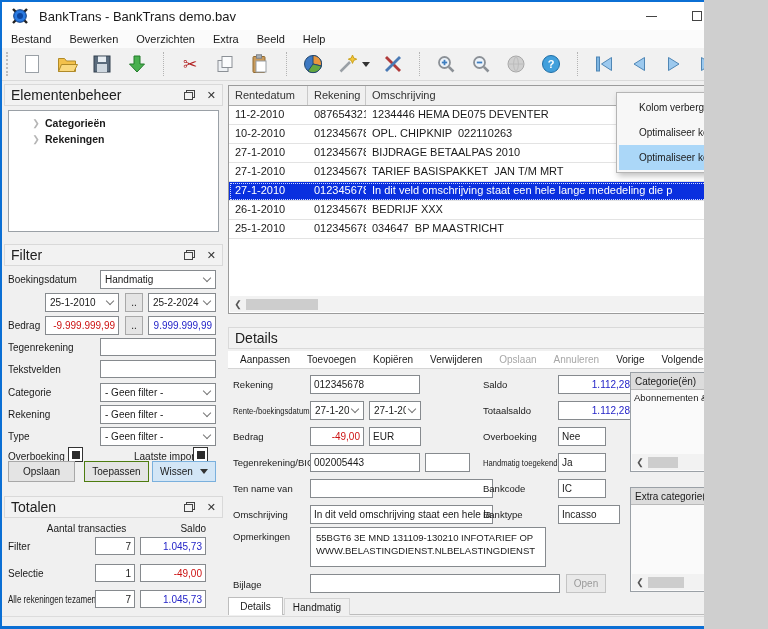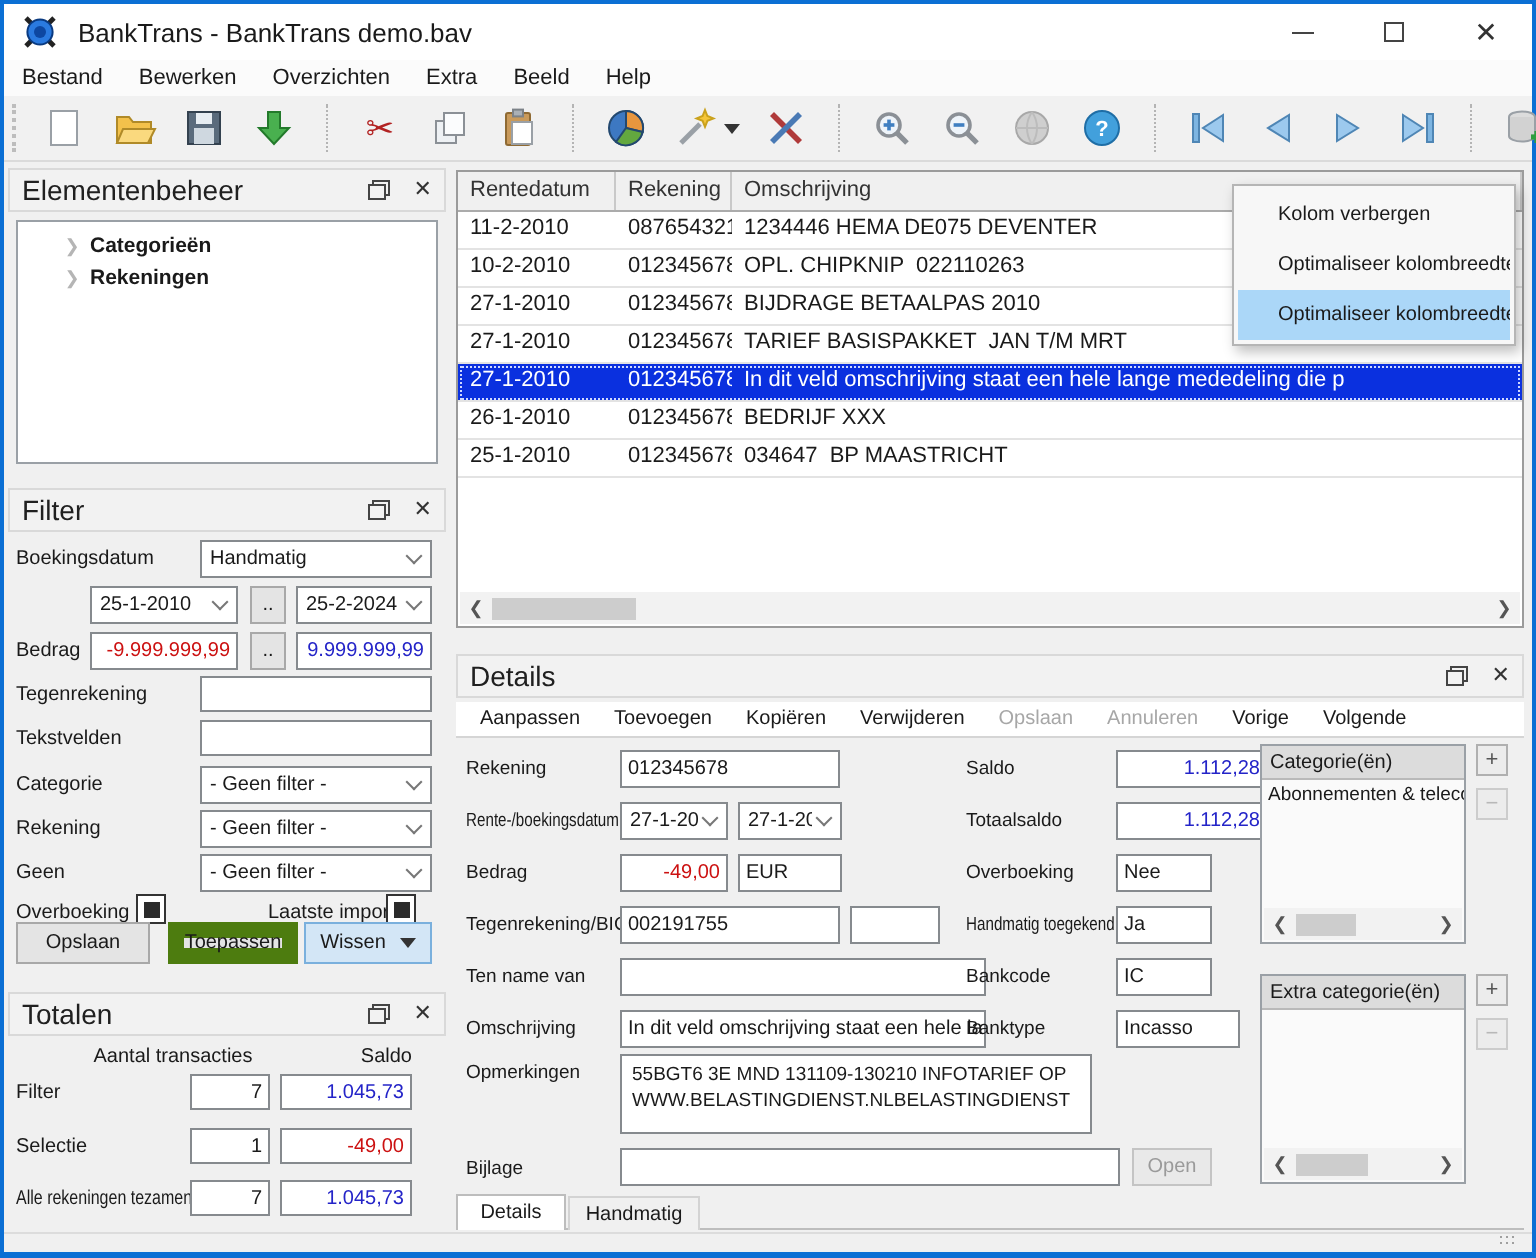--- a/index.html
+++ b/index.html
@@ -1,17 +1,17 @@
 <!DOCTYPE html>
 <html><head>
 <meta charset="utf-8">
 <style>
   *{box-sizing:border-box;margin:0;padding:0}
   body{background:#cfcfcf;font-family:"Liberation Sans",sans-serif;color:#1a1a1a}
-  .window{position:relative;width:768px;height:629px;background:#0f766e;overflow:hidden;
+  .window{position:relative;width:704px;height:629px;background:#0f766e;overflow:hidden;
           box-shadow:inset 0 0 0 2px #0b6fd4, inset 0 -3px 0 0 #0b6fd4;font-size:11px}
   .abs{position:absolute}
   
   .titlebar{left:2px;top:2px;width:764px;height:28px;background:#fff;display:flex;align-items:center}
   .apptitle{font-size:13px;margin-left:7px}
   .wbtns{margin-left:auto;display:flex;height:100%}
   .wbtn{width:46px;display:flex;align-items:center;justify-content:center;color:#333;font-size:12px}
   .minglyph{width:11px;height:1px;background:#444}
   .maxglyph{width:10px;height:10px;border:1px solid #444}
   .menubar{left:2px;top:30px;width:764px;height:18px;background:#fbfbfb;display:flex;align-items:center;font-size:11px}
@@ -33,21 +33,21 @@
   .lbl{position:absolute;font-size:10px;white-space:nowrap}
   .squeeze{transform:scaleX(.8);transform-origin:0 50%}
   .fld{position:absolute;background:#fff;border:1px solid #868a8e;font-size:10px;display:flex;align-items:center;
        padding:0 3px;overflow:hidden;white-space:nowrap}
   .fld.num{justify-content:flex-end}
   .combo{position:absolute;background:#fff;border:1px solid #868a8e;font-size:10px;display:flex;align-items:center;
          padding:0 4px;overflow:hidden;white-space:nowrap}
   .combo .val{flex:1;overflow:hidden;white-space:nowrap}
   .chev{flex:none;width:6px;height:6px;border-right:1.4px solid #777;border-bottom:1.4px solid #777;transform:rotate(45deg);margin:-3px 1px 0 3px}
   .btn{position:absolute;background:#e4e4e4;border:1px solid #a8a8a8;display:flex;align-items:center;justify-content:center;font-size:10px}
-  .btn.focus{border:8px solid #4d7c0f}
+  .btn.focus{border:1px solid #4d7c0f}
   .btn.bluebtn{background:#d3e6f6;border:1px solid #7ab0dd}
   .cb{position:absolute;width:15px;height:15px;background:#fff;border:1px solid #333;display:flex;align-items:center;justify-content:center}
   .cb::after{content:"";width:8px;height:8px;background:#2b2b2b}
   .red{color:#cc1111}.blue{color:#2424c8}
   .tree{position:absolute;background:#fff;border:1px solid #9aa0a6;padding:4px 0}
   .titem{display:flex;align-items:center;height:16px;padding-left:18px;font-weight:bold;font-size:10.5px}
   .tchev{color:#b5b5b5;font-size:9px;width:18px;text-align:center;font-weight:normal}
   
   .tablebox{position:absolute;left:228px;top:85px;width:534px;height:229px;background:#fff;border:1px solid #9b9b9b}
   .thead{display:flex;height:20px;background:#f0f0f0;border-bottom:1px solid #ababab}
@@ -294,21 +294,21 @@
   <span class="lbl" style="left:8px;top:387px">Categorie</span>
   <div class="combo" style="left:100px;top:383px;width:116px;height:19px">
       <span class="val">- Geen filter -</span>
       <span class="chev"></span>
     </div>
   <span class="lbl" style="left:8px;top:409px">Rekening</span>
   <div class="combo" style="left:100px;top:405px;width:116px;height:19px">
       <span class="val">- Geen filter -</span>
       <span class="chev"></span>
     </div>
-  <span class="lbl" style="left:8px;top:431px">Geen</span>
+  <span class="lbl" style="left:8px;top:431px">Type</span>
   <div class="combo" style="left:100px;top:427px;width:116px;height:19px">
       <span class="val">- Geen filter -</span>
       <span class="chev"></span>
     </div>
   <span class="lbl" style="left:8px;top:451px">Overboeking</span>
   <div class="cb" style="left:68px;top:447px"></div>
   <span class="lbl" style="left:134px;top:451px">Laatste import</span>
   <div class="cb" style="left:193px;top:447px"></div>
   <div class="btn" style="left:8px;top:461px;width:67px;height:21px">Opslaan</div>
   <div class="btn focus" style="left:84px;top:461px;width:65px;height:21px">Toepassen</div>
@@ -410,21 +410,21 @@
       <span class="chev"></span>
     </div>
   <div class="combo" style="left:369px;top:401px;width:52px;height:19px">
       <span class="val">27-1-2010</span>
       <span class="chev"></span>
     </div>
   <span class="flabel" style="left:233px;top:431px">Bedrag</span>
   <div class="fld num red" style="left:310px;top:427px;width:54px;height:19px">-49,00</div>
   <div class="fld" style="left:369px;top:427px;width:52px;height:19px">EUR</div>
   <span class="flabel" style="left:233px;top:457px">Tegenrekening/BIC</span>
-  <div class="fld" style="left:310px;top:453px;width:110px;height:19px">002191755</div>
+  <div class="fld" style="left:310px;top:453px;width:110px;height:19px">002005443</div>
   <div class="fld" style="left:425px;top:453px;width:45px;height:19px"></div>
   <span class="flabel" style="left:233px;top:483px">Ten name van</span>
   <div class="fld" style="left:310px;top:479px;width:183px;height:19px"></div>
   <span class="flabel" style="left:233px;top:509px">Omschrijving</span>
   <div class="fld" style="left:310px;top:505px;width:183px;height:19px">In dit veld omschrijving staat een hele lange mede</div>
   <span class="flabel" style="left:233px;top:531px">Opmerkingen</span>
   <div class="opmbox" style="left:310px;top:527px;width:236px;height:40px">
     <div>55BGT6 3E MND 131109-130210 INFOTARIEF OP</div>
     <div>WWW.BELASTINGDIENST.NLBELASTINGDIENST</div>
   </div>

